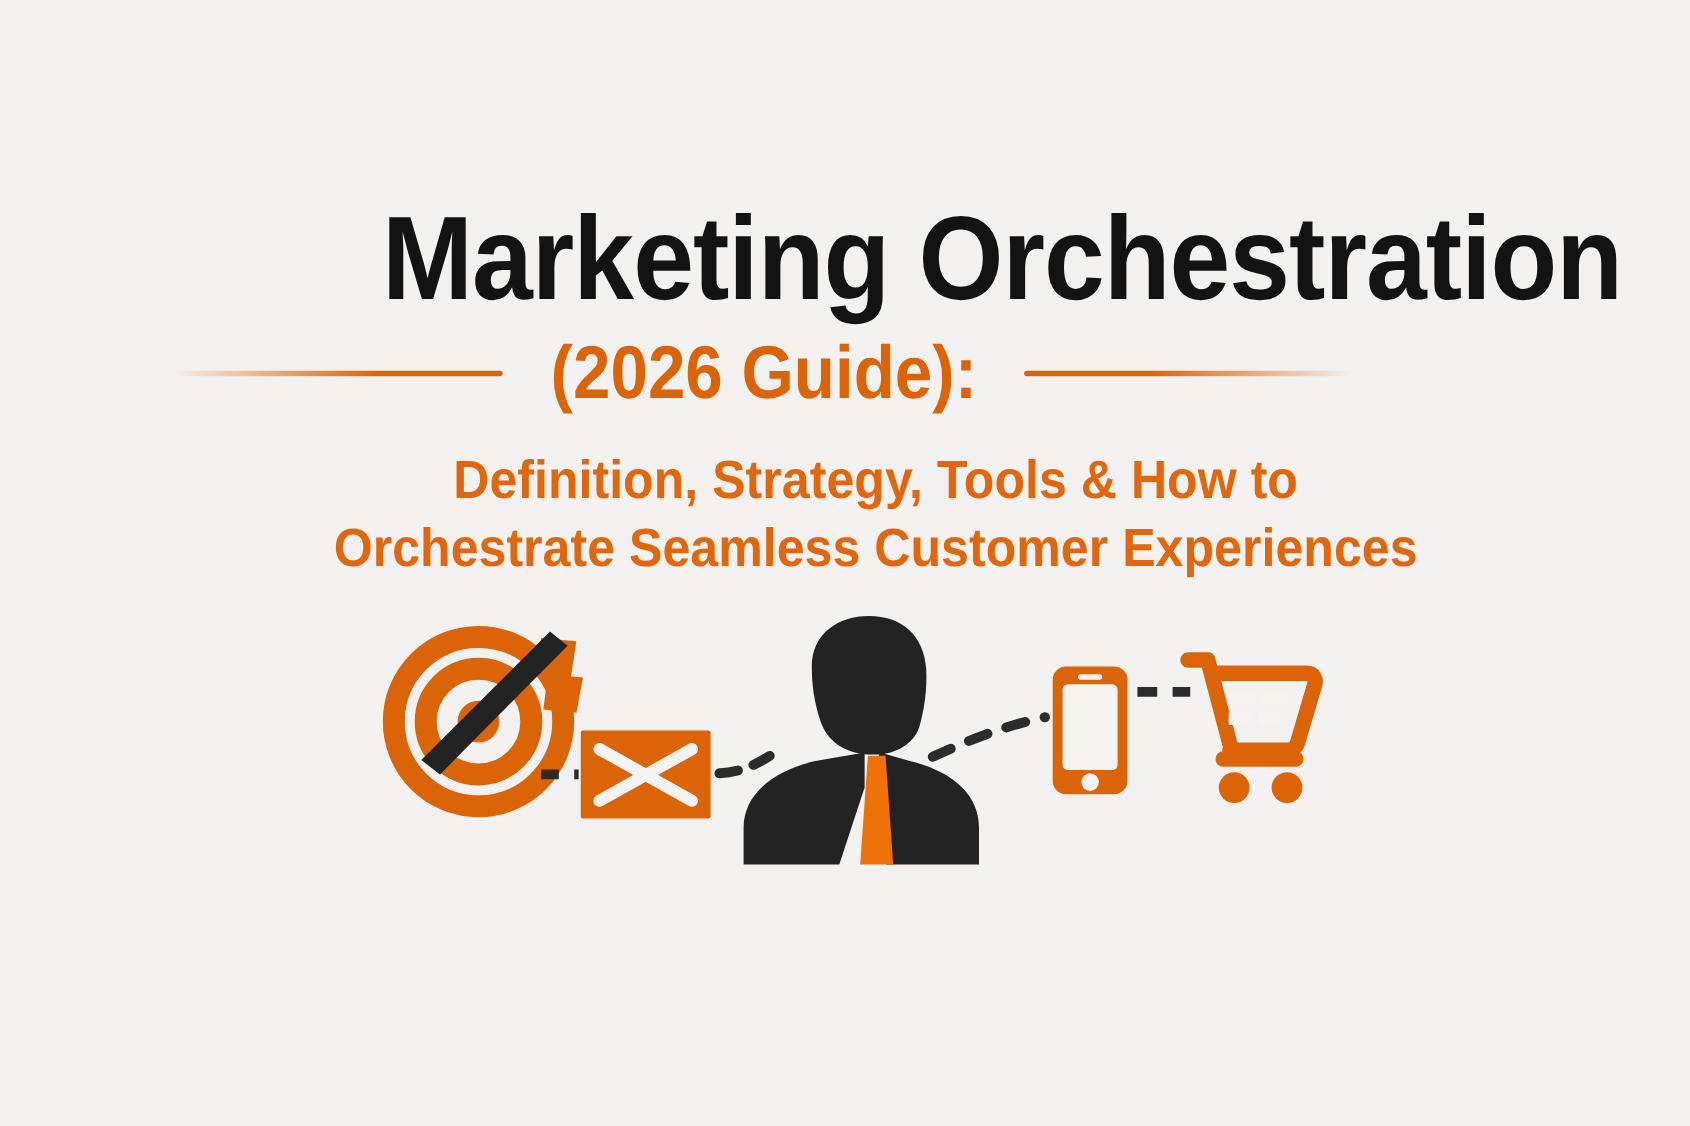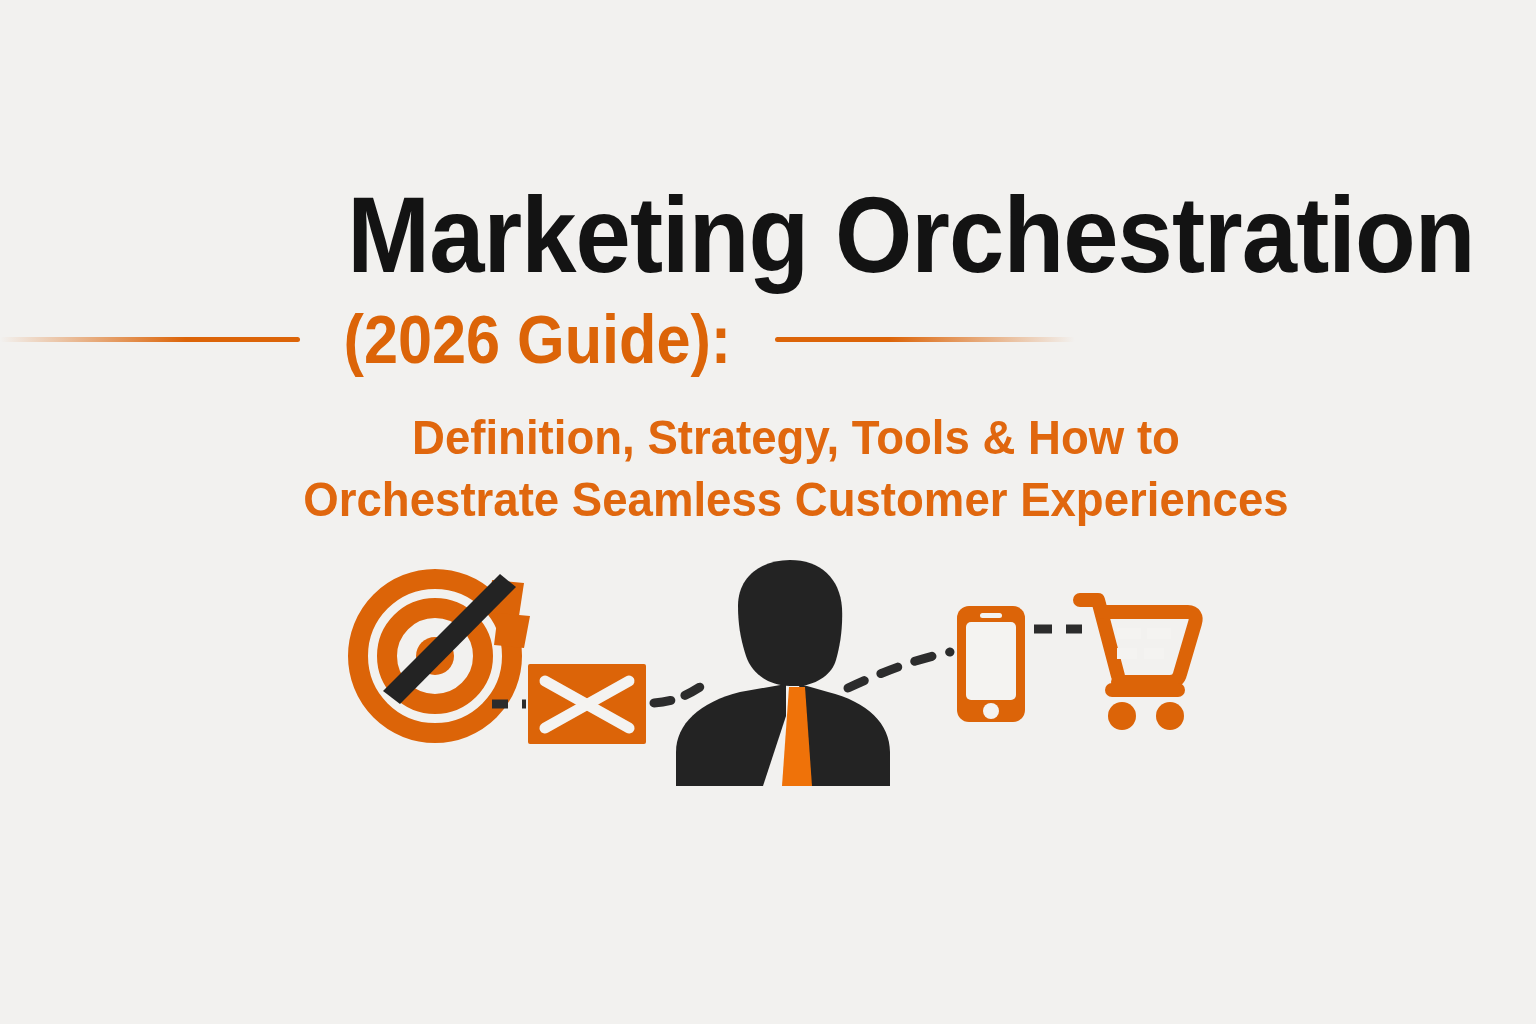--- a/index.html
+++ b/index.html
@@ -44,20 +44,21 @@
   }
 
   
   .guide-row {
     position: absolute;
     top: 305px;
     left: 0;
     width: 1388px;
     display: flex;
     align-items: center;
+    justify-content: center;
     gap: 22px;
   }
   .rule {
     height: 5px;
     width: 300px;
     border-radius: 3px;
   }
   .rule-left {
     background: linear-gradient(to right, rgba(220,100,8,0) 0%, rgba(220,100,8,0.35) 22%, #dc6408 62%, #dc6408 100%);
   }

